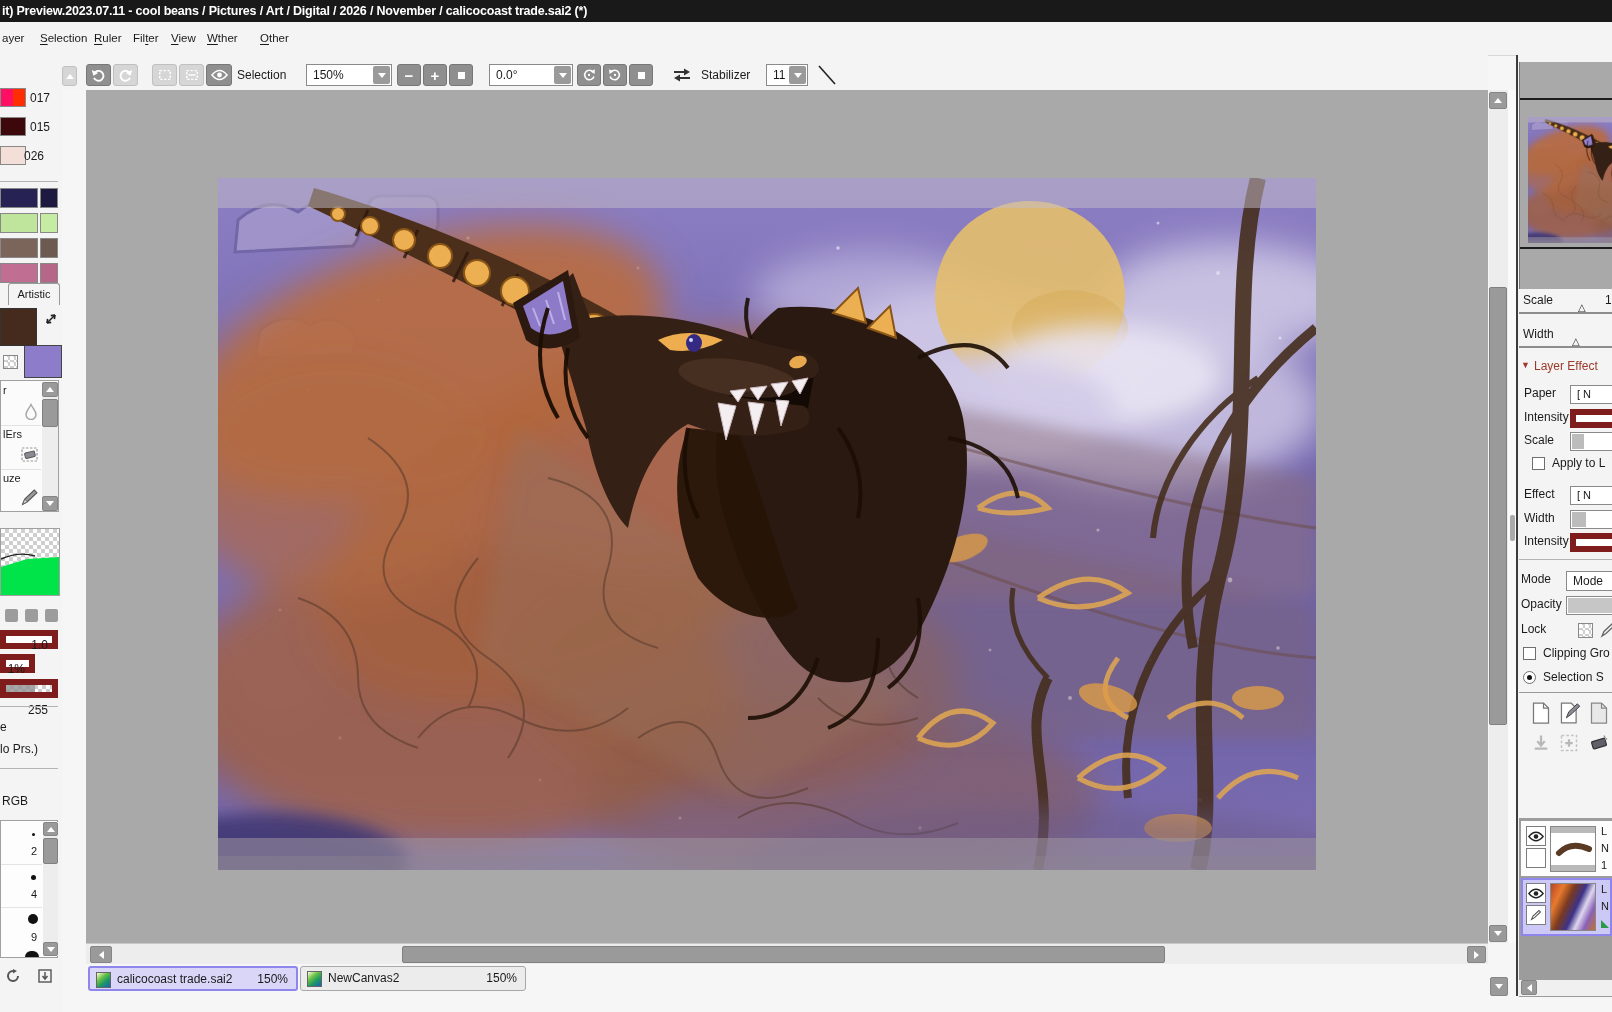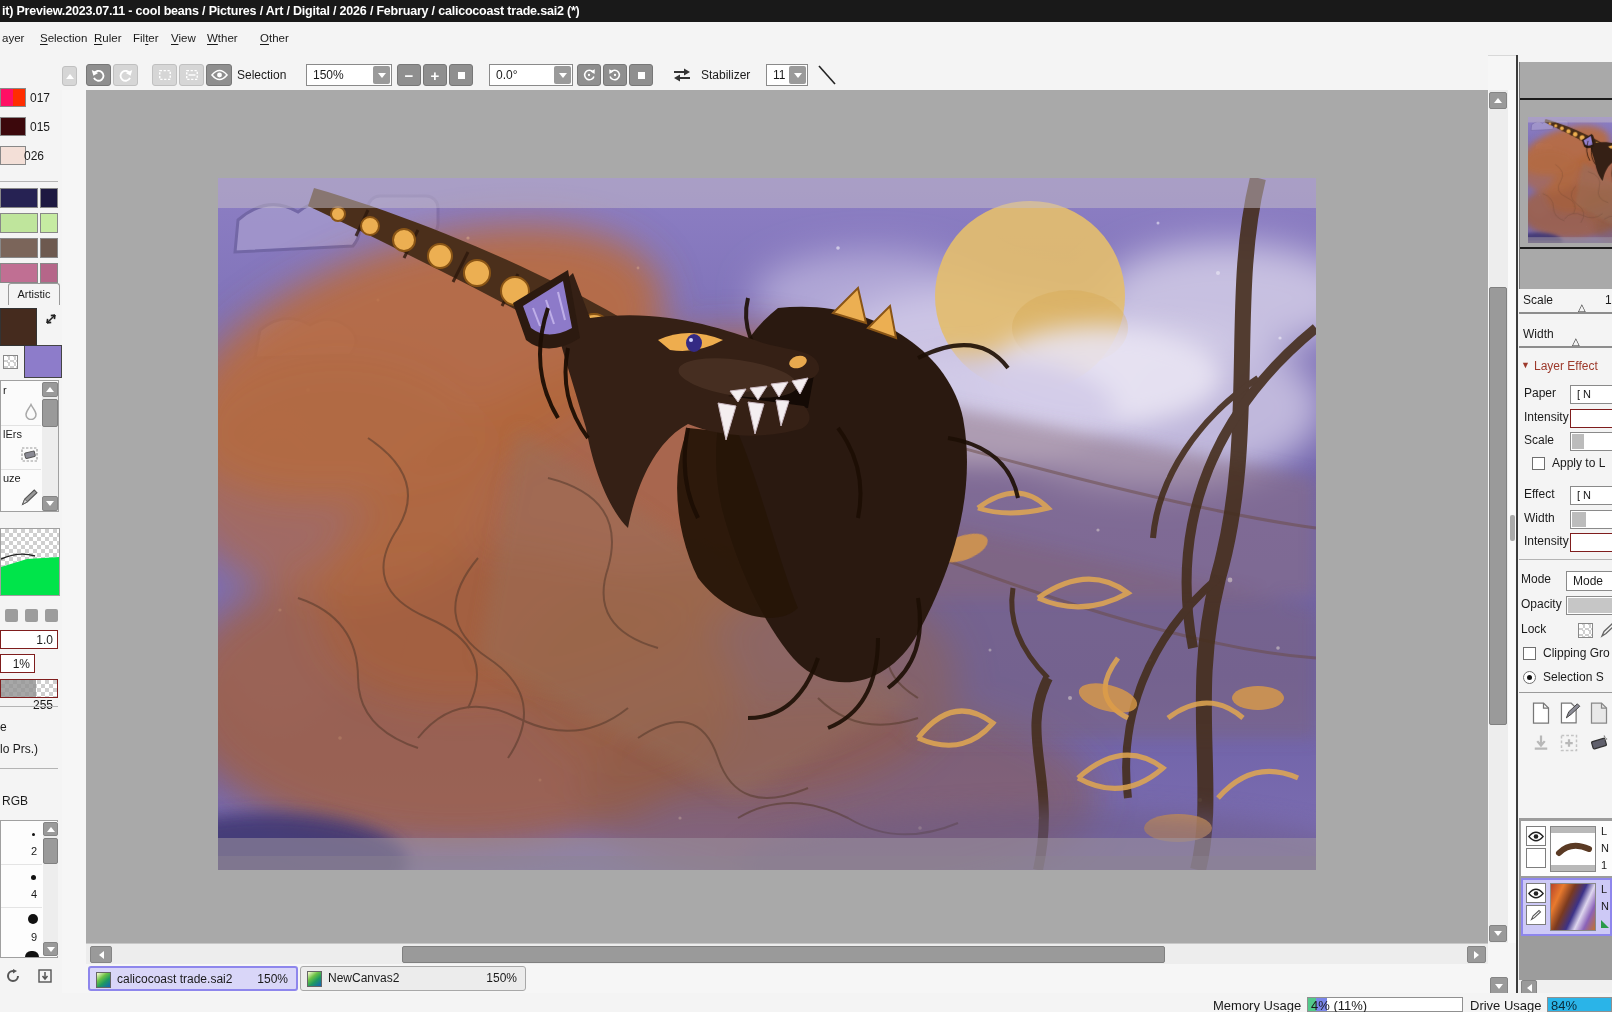--- a/index.html
+++ b/index.html
@@ -30,21 +30,21 @@
           display:flex;align-items:center;justify-content:center;box-sizing:border-box;}
   .sb-thumb{position:absolute;background:#9a9a9a;border:1px solid #808080;border-radius:2px;box-sizing:border-box;}
   .arr{width:0;height:0;}
   .arr.up{border-left:4px solid transparent;border-right:4px solid transparent;border-bottom:5px solid #fff;}
   .arr.dn{border-left:4px solid transparent;border-right:4px solid transparent;border-top:5px solid #fff;}
   .arr.lf{border-top:4px solid transparent;border-bottom:4px solid transparent;border-right:5px solid #fff;}
   .arr.rt{border-top:4px solid transparent;border-bottom:4px solid transparent;border-left:5px solid #fff;}
   
   .lbl{position:absolute;font-size:12px;white-space:nowrap;}
   .lbl.sm{font-size:11px;}
-  .field{position:absolute;background:#fff;border:1px solid #7f1d1d;box-sizing:border-box;font-size:12px;}
+  .field{position:absolute;background:#fff;border:6px solid #7f1d1d;box-sizing:border-box;font-size:12px;}
   .checker{background-color:#fff;background-image:
       linear-gradient(45deg,#cfcfcf 25%,transparent 25%,transparent 75%,#cfcfcf 75%),
       linear-gradient(45deg,#cfcfcf 25%,transparent 25%,transparent 75%,#cfcfcf 75%);
       background-size:8px 8px;background-position:0 0,4px 4px;}
   .checkbox{position:absolute;width:13px;height:13px;background:#fff;border:1px solid #6f6f6f;box-sizing:border-box;}
   .radio{position:absolute;width:13px;height:13px;background:#fff;border:1px solid #6f6f6f;border-radius:50%;box-sizing:border-box;}
   .radio .dot{position:absolute;left:3px;top:3px;width:5px;height:5px;border-radius:50%;background:#111;}
   .hline{position:absolute;height:1px;background:#b4b4b4;}
   .slider-line{position:absolute;height:2px;background:#8d8d8d;}
   .slider-tri{position:absolute;font-size:10px;color:#333;line-height:10px;}
@@ -252,21 +252,21 @@
       <rect x="0" y="0" width="1098" height="30" fill="#c5bec8" opacity="0.5"></rect>
       <rect x="0" y="660" width="1098" height="32" fill="#9e95a0" opacity="0.55"></rect>
       <rect x="0" y="678" width="1098" height="14" fill="#8d8490" opacity="0.4"></rect>
     </symbol>
   </defs>
 </svg>
 
 <div id="app">
 
   <div class="abs" id="titlebar">
-    <span>it) Preview.2023.07.11 - cool beans / Pictures / Art / Digital / 2026 / February / calicocoast trade.sai2 (*)</span>
+    <span>it) Preview.2023.07.11 - cool beans / Pictures / Art / Digital / 2026 / November / calicocoast trade.sai2 (*)</span>
   </div>
 
   <div class="abs" id="menubar">
     <div class="menu-item" style="left:2px"><span>ayer</span><span class="mn"></span><span></span></div>
     <div class="menu-item" style="left:40px"><span></span><span class="mn">S</span><span>election</span></div>
     <div class="menu-item" style="left:94px"><span></span><span class="mn">R</span><span>uler</span></div>
     <div class="menu-item" style="left:133px"><span>Fil</span><span class="mn">t</span><span>er</span></div>
     <div class="menu-item" style="left:171px"><span></span><span class="mn">V</span><span>iew</span></div>
     <div class="menu-item" style="left:207px"><span></span><span class="mn">W</span><span>ther</span></div>
     <div class="menu-item" style="left:260px"><span></span><span class="mn">O</span><span>ther</span></div>
@@ -670,26 +670,14 @@
     <span class="ticon"></span>
     <span class="tname">calicocoast trade.sai2</span>
     <span class="tzoom">150%</span>
   </div>
   <div class="doc-tab" style="left:300px;top:966px;width:226px">
     <span class="ticon"></span>
     <span class="tname">NewCanvas2</span>
     <span class="tzoom">150%</span>
   </div>
 
-  <div class="abs" style="left:0;top:993px;width:1612px;height:19px;background:#f4f4f4;overflow:hidden">
-    <span class="abs" style="left:1213px;top:5px;font-size:13px">Memory Usage</span>
-    <span class="abs" style="left:1307px;top:4px;width:156px;height:15px;background:#fff;border:1px solid #909090;box-sizing:border-box">
-      <span class="abs" style="left: 0px; top: 0px; width: 8px; height: 100%; background-color: rgb(82, 201, 138);"></span>
-      <span class="abs" style="left: 8px; top: 0px; width: 11px; height: 100%; background-color: rgb(122, 134, 232);"></span>
-      <span class="abs" style="left:3px;top:0;font-size:13px">4% (11%)</span>
-    </span>
-    <span class="abs" style="left:1470px;top:5px;font-size:13px">Drive Usage</span>
-    <span class="abs" style="left: 1547px; top: 4px; width: 65px; height: 15px; border: 1px solid rgb(144, 144, 144); box-sizing: border-box; background-color: rgb(42, 180, 232);">
-      <span class="abs" style="left:3px;top:0;font-size:13px;color:#0a2a3a">84%</span>
-    </span>
-  </div>
 
 </div>
 
 </body></html>

